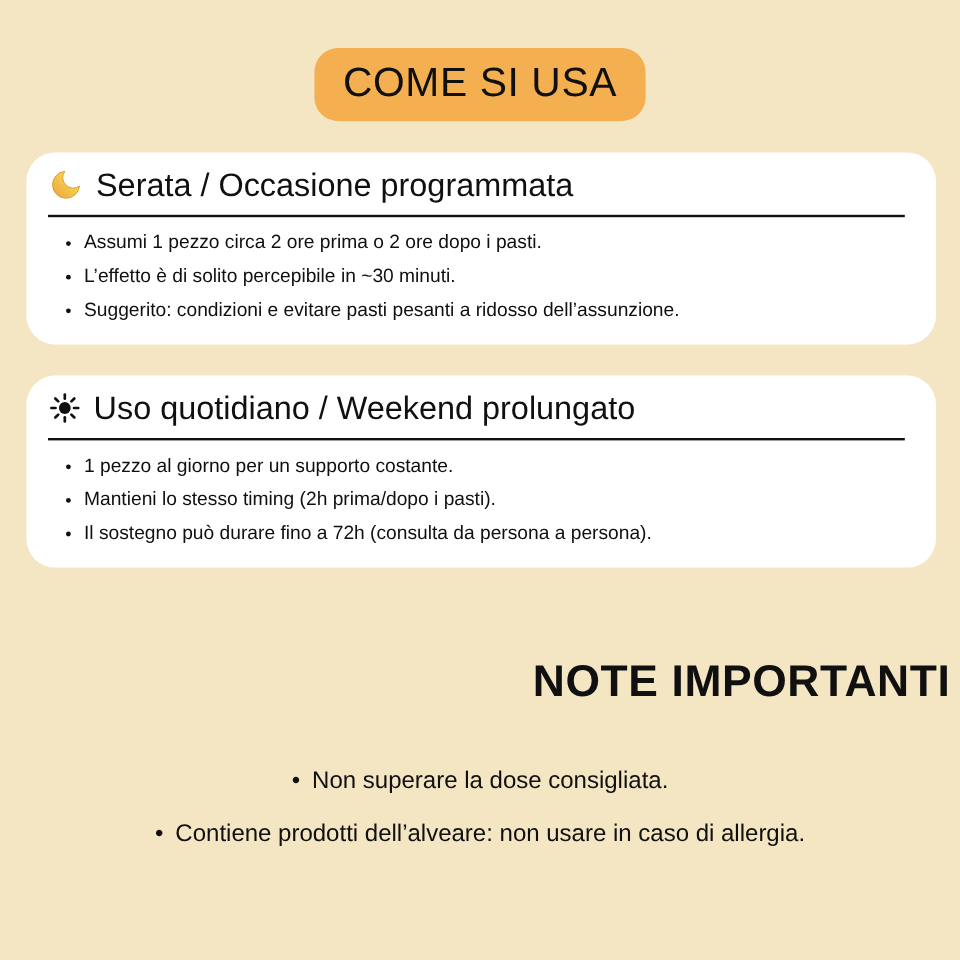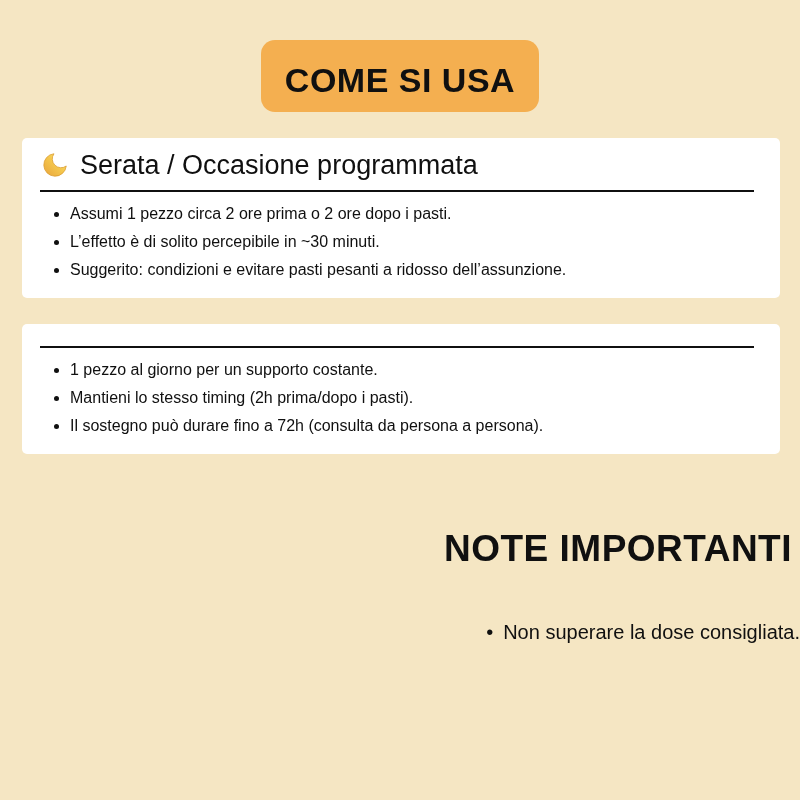--- a/index.html
+++ b/index.html
@@ -8,30 +8,30 @@
     height: 800px;
     background: #F5E6C3;
     font-family: "Liberation Sans", "DejaVu Sans", sans-serif;
     color: #101010;
     overflow: hidden;
   }
   .badge-row { padding-top: 40px; text-align: center; }
   .badge {
     display: inline-block;
     background: #F4AF50;
-    border-radius: 14px;
-    padding: 21px 24px 12px;
+    border-radius: 20px;
+    padding: 10px 24px 12px;
     font-size: 34px;
-    font-weight: 700;
+    font-weight: 400;
     letter-spacing: 0.5px;
     color: #101010;
   }
   .card {
     background: #ffffff;
-    border-radius: 5px;
+    border-radius: 24px;
     margin: 26px 20px 0 22px;
     padding: 12px 26px 14px 14px;
   }
   .card-title-row {
     display: flex;
     align-items: center;
     gap: 10px;
     padding-left: 4px;
     font-size: 27px;
     font-weight: 500;
@@ -53,21 +53,21 @@
     margin: 74px 8px 0;
     text-align: right;
     font-size: 37px;
     font-weight: 800;
     letter-spacing: 0.5px;
   }
   .notes-list {
     list-style: none;
     margin: 50px 0 0;
     padding: 0;
-    text-align: right;
+    text-align: center;
     font-size: 20px;
     line-height: 24px;
   }
   .notes-list li { margin-bottom: 20px; }
   .notes-list li::before { content: "\2022\2002"; }
 </style>
 </head>
 <body>
 
 <div>
@@ -94,26 +94,45 @@
     </div>
     <hr class="divider">
     <ul>
       <li>Assumi 1 pezzo circa 2 ore prima o 2 ore dopo i pasti.</li>
       <li>L’effetto è di solito percepibile in ~30 minuti.</li>
       <li>Suggerito: condizioni e evitare pasti pesanti a ridosso dell’assunzione.</li>
     </ul>
   </section>
 
   <section class="card">
+    <div class="card-title-row">
+      <span class="icon">
+        <svg width="28" height="28" viewBox="0 0 24 24" aria-hidden="true">
+          <circle cx="12" cy="12" r="4.2" fill="#101010"></circle>
+          <g stroke="#101010" stroke-width="1.9" stroke-linecap="round">
+            <line x1="12" y1="2.4" x2="12" y2="5.4"></line>
+            <line x1="12" y1="18.6" x2="12" y2="21.6"></line>
+            <line x1="2.4" y1="12" x2="5.4" y2="12"></line>
+            <line x1="18.6" y1="12" x2="21.6" y2="12"></line>
+            <line x1="5.2" y1="5.2" x2="7.3" y2="7.3"></line>
+            <line x1="16.7" y1="16.7" x2="18.8" y2="18.8"></line>
+            <line x1="16.7" y1="7.3" x2="18.8" y2="5.2"></line>
+            <line x1="5.2" y1="18.8" x2="7.3" y2="16.7"></line>
+          </g>
+        </svg>
+      </span>
+      <span>Uso quotidiano / Weekend prolungato</span>
+    </div>
     <hr class="divider">
     <ul>
       <li>1 pezzo al giorno per un supporto costante.</li>
       <li>Mantieni lo stesso timing (2h prima/dopo i pasti).</li>
       <li>Il sostegno può durare fino a 72h (consulta da persona a persona).</li>
     </ul>
   </section>
 
   <h2 class="notes-title">NOTE IMPORTANTI</h2>
   <ul class="notes-list">
     <li>Non superare la dose consigliata.</li>
+    <li>Contiene prodotti dell’alveare: non usare in caso di allergia.</li>
   </ul>
 
 </div>
 
 </body></html>

